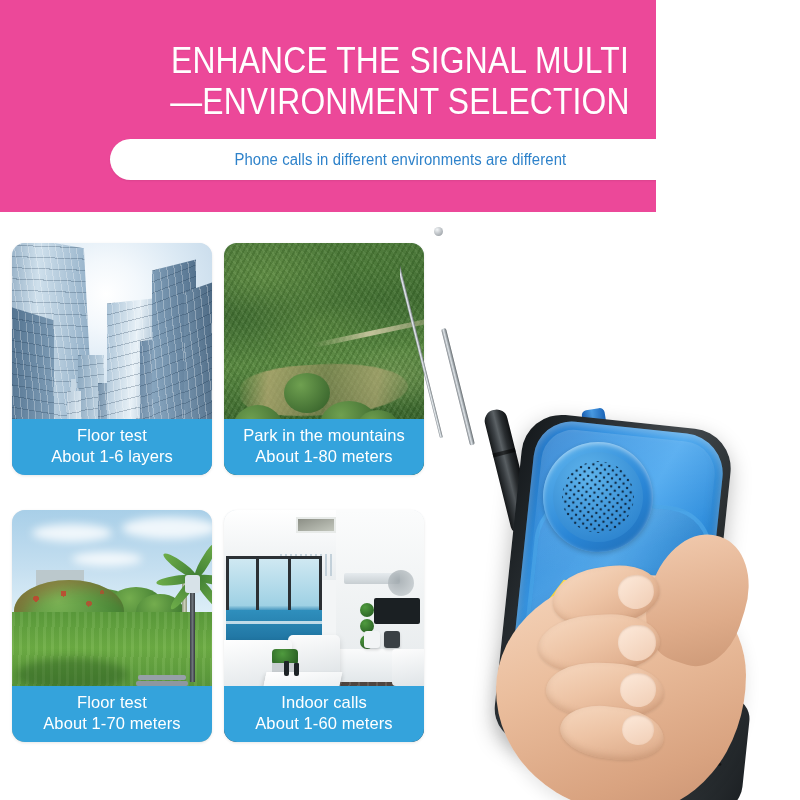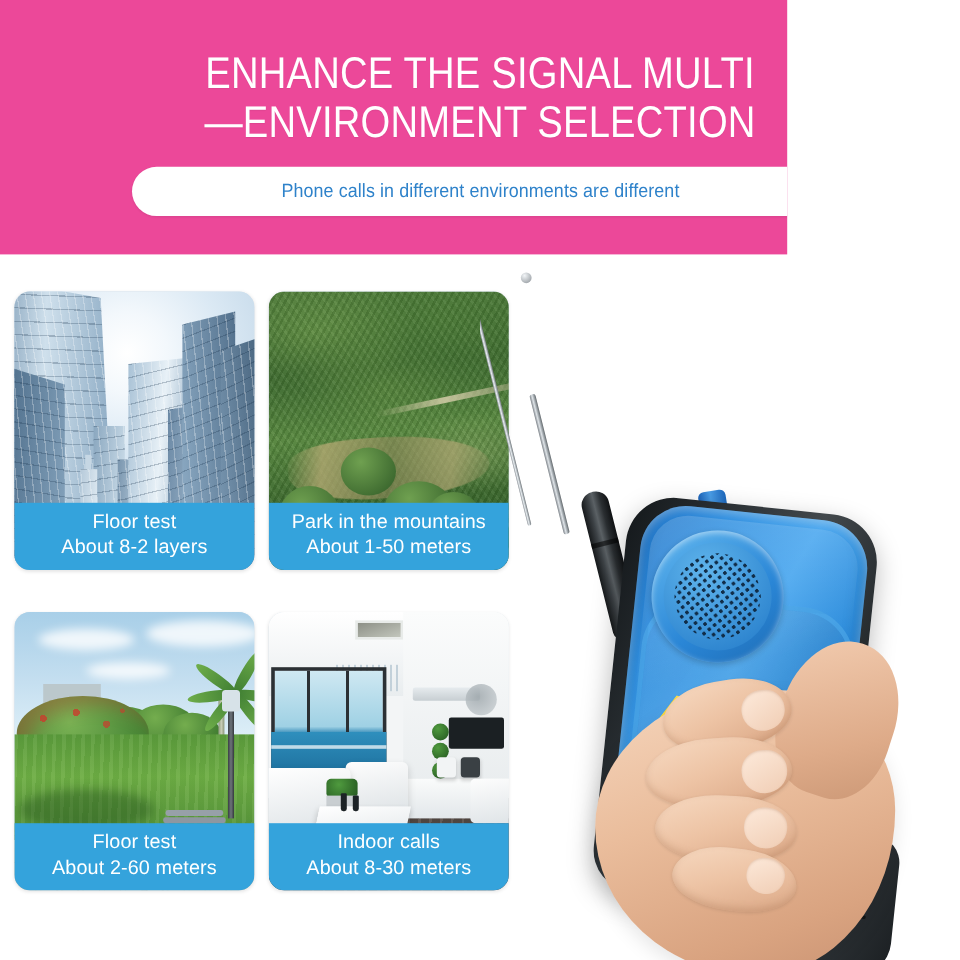--- a/index.html
+++ b/index.html
@@ -507,41 +507,41 @@
       <div class="bld glass b-mid"></div>
       <div class="bld glass b-mid2"></div>
       <div class="bld glass b-spire"></div>
       <div class="bld glass b-c"></div>
       <div class="bld glass b-r3"></div>
       <div class="bld glass b-r1"></div>
       <div class="bld glass b-r2"></div>
     </div>
     <div class="caption">
       <span class="l1">Floor test</span>
-      <span class="l2">About 8-2 layers</span>
+      <span class="l2">About 1-6 layers</span>
     </div>
   </div>
 
   <div class="card c1">
     <div class="photo">
       <div class="mt-bg"></div>
       <div class="mt-can"></div>
       <div class="mt-tex"></div>
       <div class="road"></div>
       <div class="terrace"></div>
       <div class="tree-c t1"></div>
       <div class="tree-c t2"></div>
       <div class="tree-c t3"></div>
       <div class="tree-c t4"></div>
       <div class="tree-c t5"></div>
       <div class="tree-c t6"></div>
     </div>
     <div class="caption">
       <span class="l1">Park in the mountains</span>
-      <span class="l2">About 1-50 meters</span>
+      <span class="l2">About 1-80 meters</span>
     </div>
   </div>
 
   <div class="card c2">
     <div class="photo">
       <div class="pk-sky"></div>
       <div class="pk-cloud k1"></div>
       <div class="pk-cloud k2"></div>
       <div class="pk-cloud k3"></div>
       <div class="pk-bldg"></div>
@@ -564,21 +564,21 @@
       <div class="pk-path"></div>
       <div class="pk-bench">
         <span class="back"></span>
           <span class="seat"></span>
         <span class="lg" style="left:5px"></span>
           <span class="lg" style="left:44px"></span>
       </div>
     </div>
     <div class="caption">
       <span class="l1">Floor test</span>
-      <span class="l2">About 2-60 meters</span>
+      <span class="l2">About 1-70 meters</span>
     </div>
   </div>
 
   <div class="card c3">
     <div class="photo">
       <div class="in-bg"></div>
       <div class="in-ceil"></div>
       <div class="in-ceil-vent"></div>
       <div class="in-chand"></div>
       <div class="in-wall-r"></div>
@@ -599,21 +599,21 @@
       <div class="in-sofa-c"></div>
       <div class="in-sofa-l"></div>
       <div class="in-plant"></div>
       <div class="in-plant-pot"></div>
       <div class="in-table"></div>
       <div class="in-bottle"></div>
       <div class="in-bottle b2"></div>
     </div>
     <div class="caption">
       <span class="l1">Indoor calls</span>
-      <span class="l2">About 8-30 meters</span>
+      <span class="l2">About 1-60 meters</span>
     </div>
   </div>
 </div>
 
 <div class="device-stage">
 
   <div class="ant-tip"></div>
   <div class="ant-rod"></div>
   <div class="ant-rod2"></div>
   <div class="ant-base"></div>

